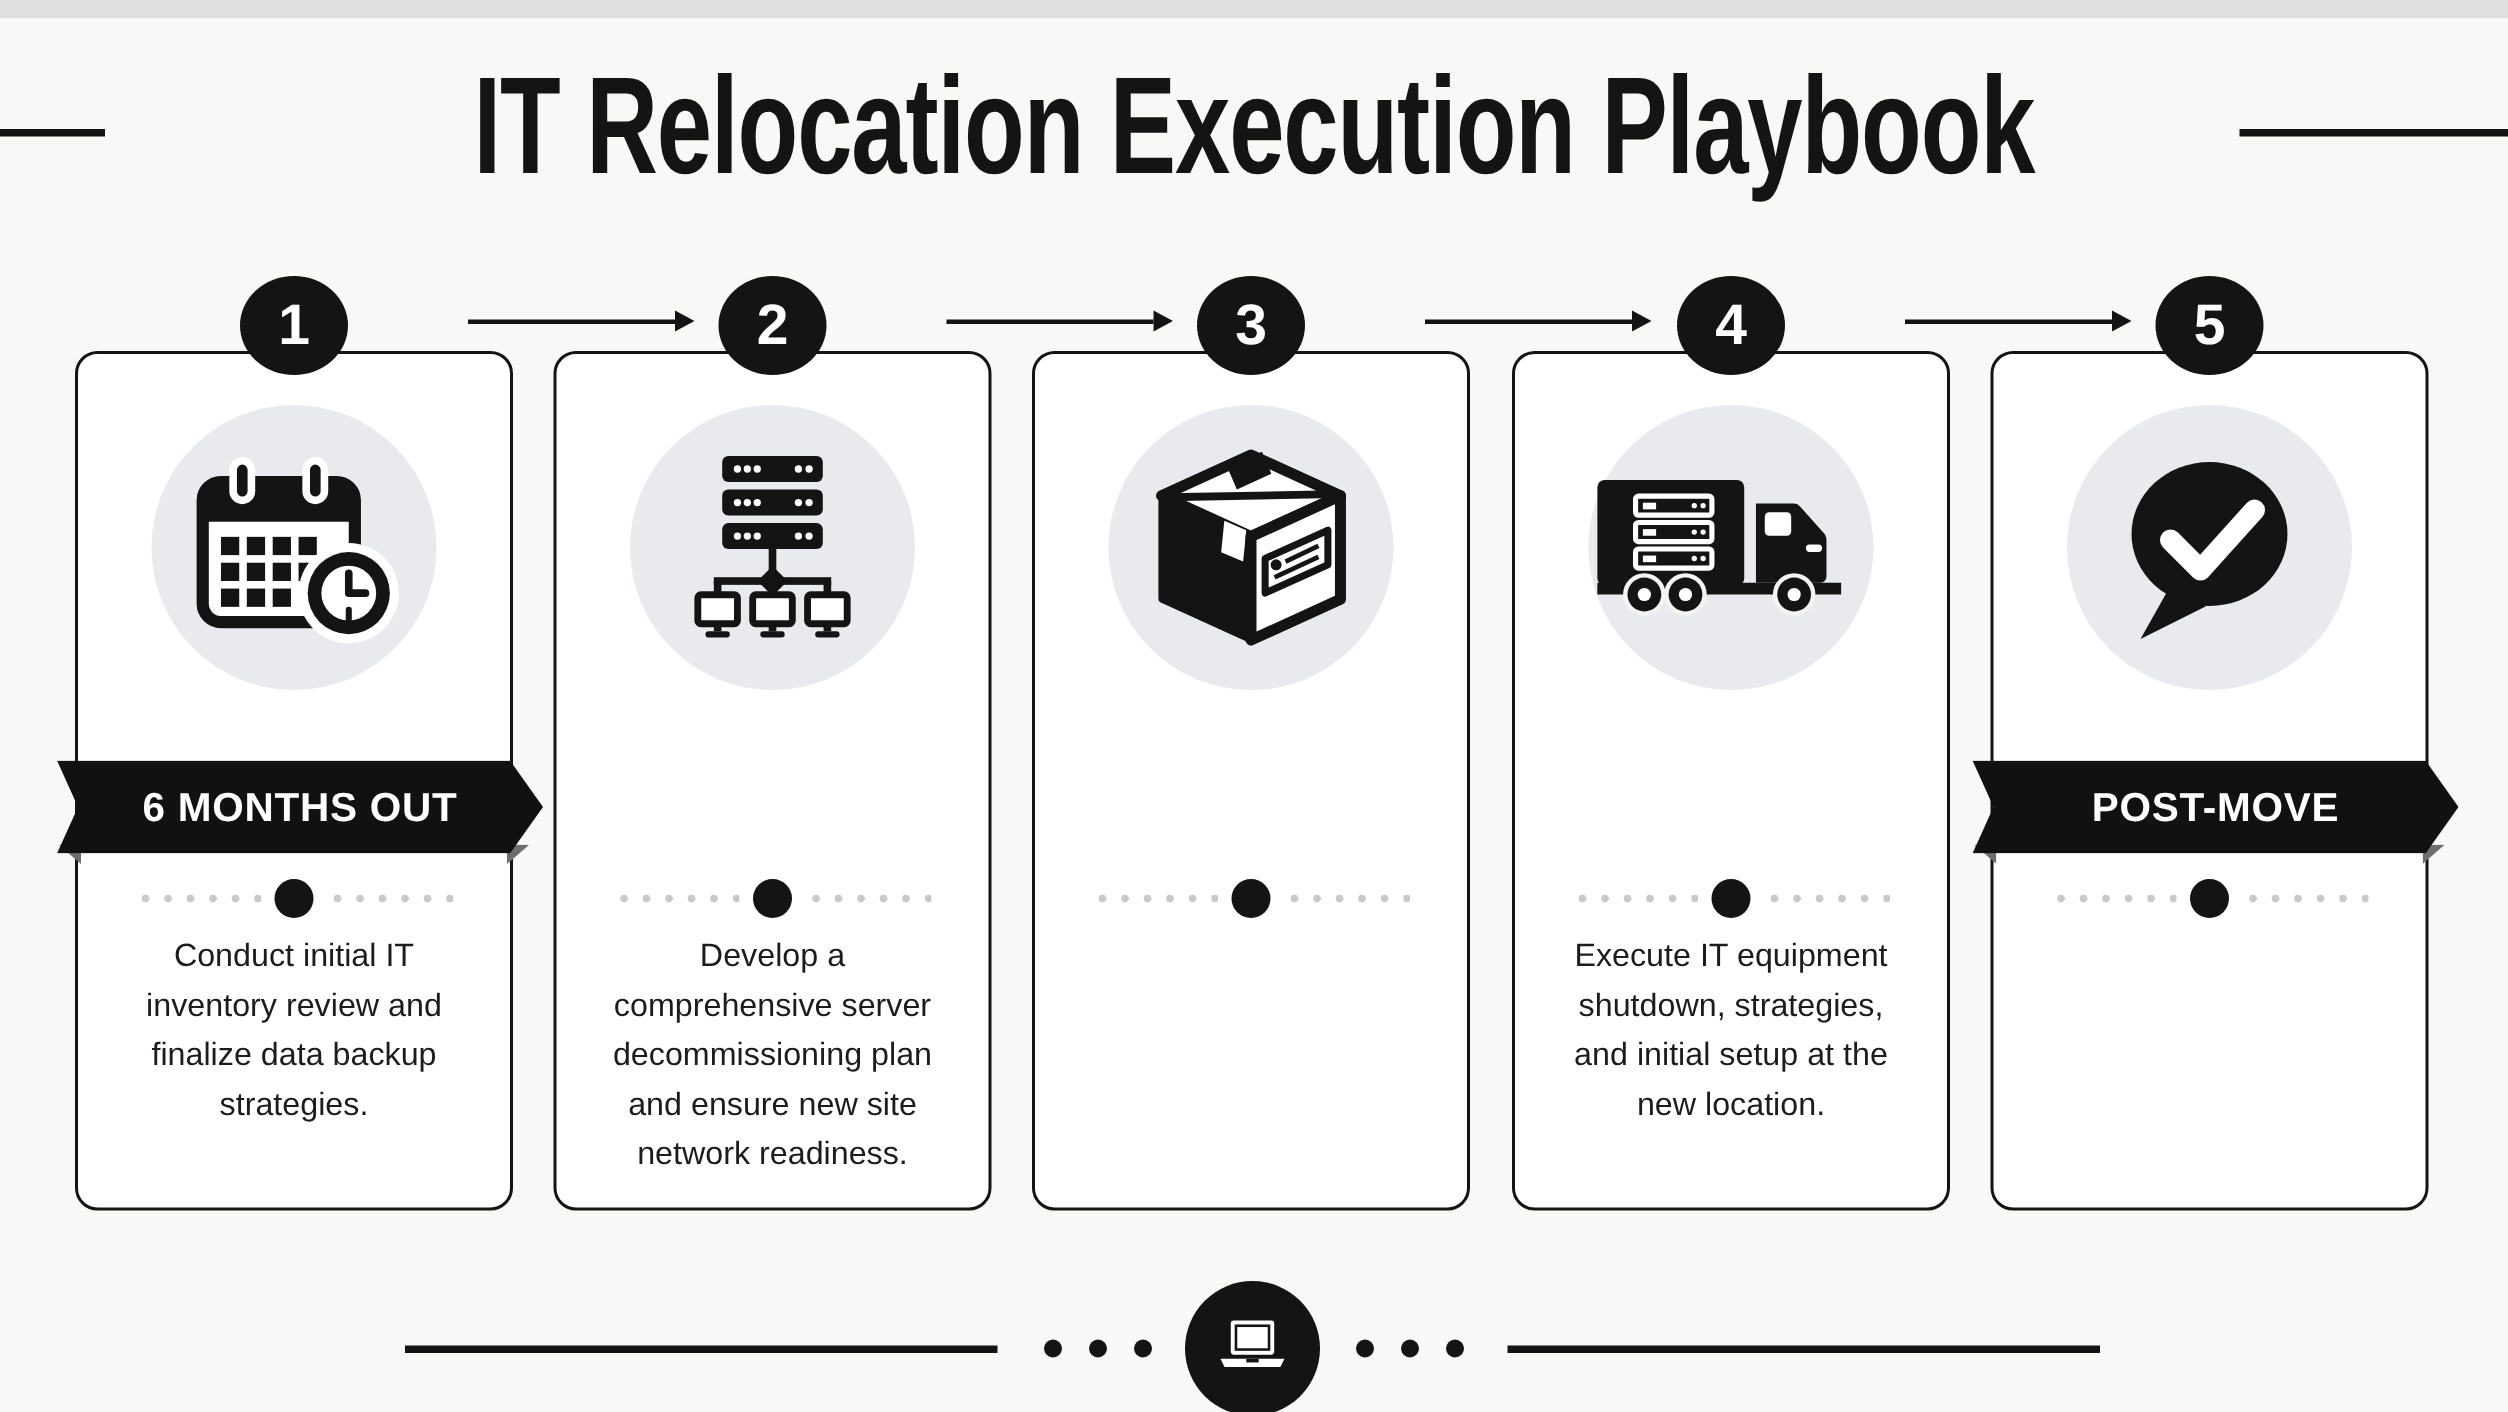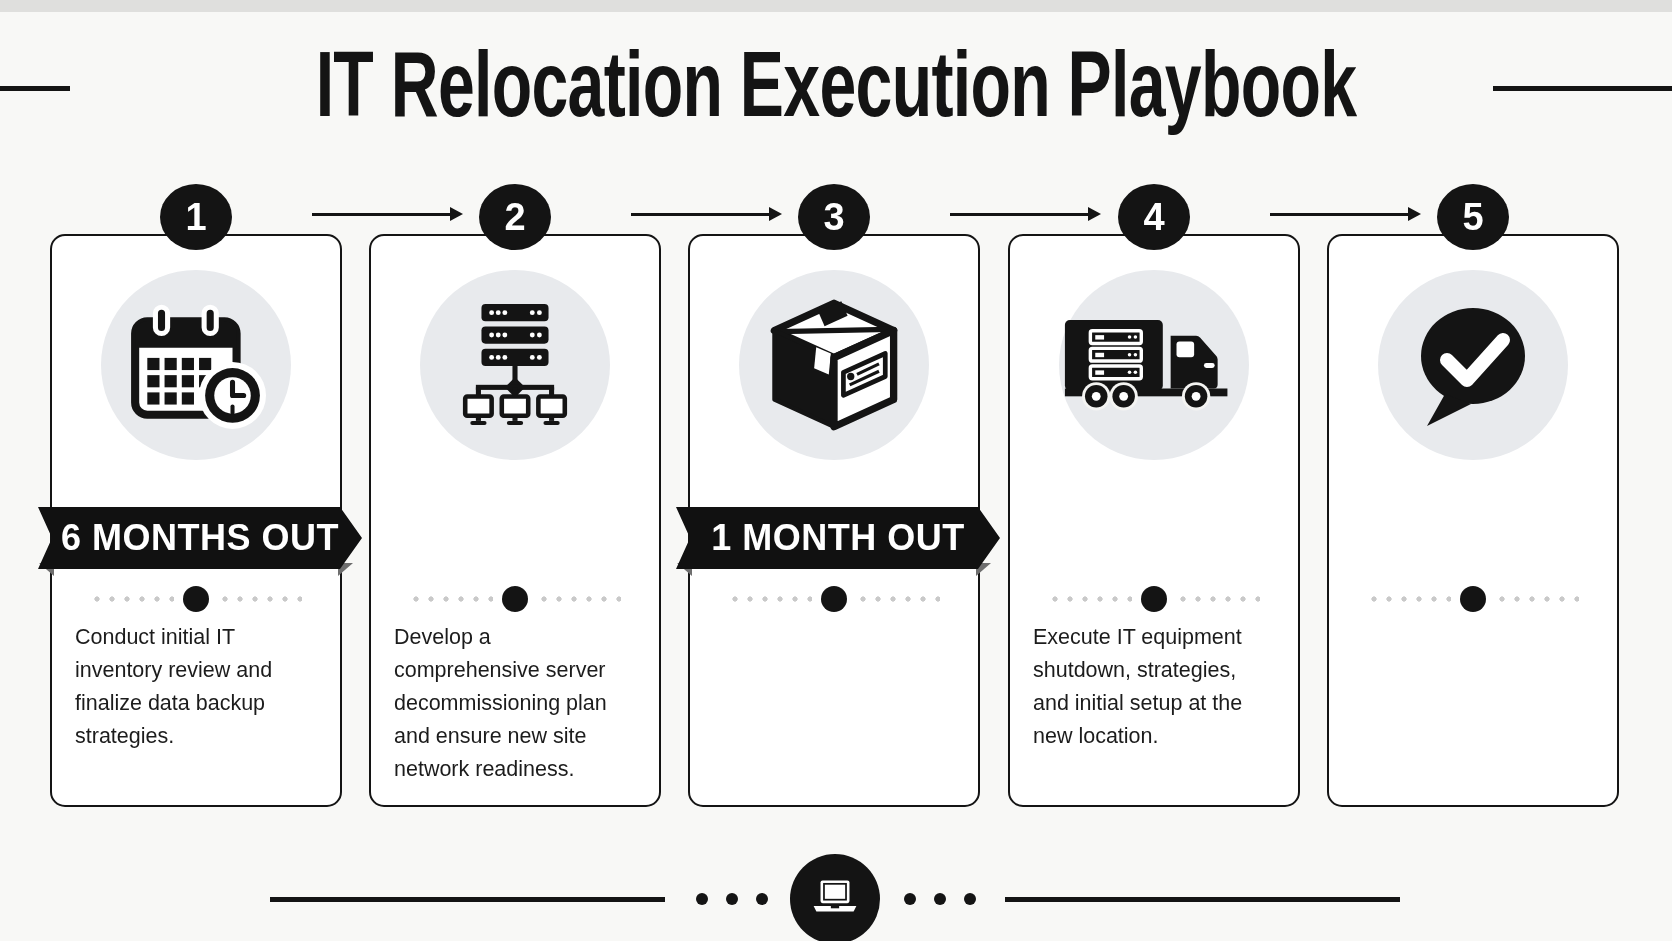--- a/index.html
+++ b/index.html
@@ -45,40 +45,40 @@
     display:flex; align-items:center; justify-content:center;
   }
   .icon-circle svg{overflow:visible;}
   
   .ribbon-wrap{position:absolute; top:271px; left:-14px; right:-22px; height:76px; z-index:2;}
   .ribbon{
     position:absolute; left:0; top:0; right:0; height:62px; z-index:2;
     background:var(--ribbon,#111111); color:#fff;
     clip-path:polygon(0 0, calc(100% - 22px) 0, 100% 50%, calc(100% - 22px) 100%, 0 100%, 14px 50%);
     display:flex; align-items:center; justify-content:center;
-    font-size:36px; font-weight:700; letter-spacing:.5px; white-space:nowrap;
+    font-size:27px; font-weight:700; letter-spacing:.5px; white-space:nowrap;
   }
   .fold{position:absolute; top:56px; width:15px; height:13px; background:#6e6e6e; z-index:1;}
   .fold.l{left:1px; clip-path:polygon(0 0,100% 0,100% 100%);}
   .fold.r{right:9px; clip-path:polygon(0 0,100% 0,0 100%);}
   
   .divider{
     position:absolute; top:350px; left:0; right:0; height:26px;
     display:flex; align-items:center; justify-content:center; gap:9px;
   }
   .dot-strip{
     width:84px; height:6px;
     background-image:radial-gradient(circle 2.6px at 7px 3px, var(--muted-dot,#c9c9c9) 2.4px, transparent 2.8px);
     background-size:15px 6px; background-repeat:repeat-x;
   }
   .big-dot{width:26px; height:26px; border-radius:50%; background:var(--ink,#141414);}
   
   .desc{
     position:absolute; top:385px; left:50%; transform:translateX(-50%);
-    width:242px; margin:0; 
+    width:242px; margin:0; text-align:center;
     font-size:21.5px; line-height:33px; color:#1c1c1c;
   }
   
   .footer-rule{position:absolute; top:885px; height:4.5px; background:var(--ink,#141414);}
   .footer-rule.left{left:270px; width:395px;}
   .footer-rule.right{left:1005px; width:395px;}
   .footer-dot{position:absolute; top:881px; width:12px; height:12px; border-radius:50%; background:var(--ink,#141414);}
   .footer-circle{
     position:absolute; top:842px; left:790px; width:90px; height:90px; border-radius:50%;
     background:var(--ink,#141414); display:flex; align-items:center; justify-content:center;
@@ -203,25 +203,20 @@
         <polygon points="50,14 72,4 78,18 56,28" fill="#141414"></polygon>
         <polygon points="8,32 65,58 65,124 8,98" fill="#141414" stroke="#141414" stroke-width="4" stroke-linejoin="round"></polygon>
         <polygon points="48,48 62,54 60,74 46,68" fill="#fff"></polygon>
         <polygon points="65,58 122,32 122,98 65,124" fill="#fff" stroke="#141414" stroke-width="7" stroke-linejoin="round"></polygon>
         <polygon points="74,72 114,54 114,76 74,94" fill="#fff" stroke="#141414" stroke-width="4.5" stroke-linejoin="round"></polygon>
         <circle cx="81" cy="76" r="3.5" fill="#141414"></circle>
         <path d="M87 74 L108 64" stroke="#141414" stroke-width="3"></path>
         <path d="M80 84 L108 71" stroke="#141414" stroke-width="3"></path>
       </svg>
     </div>
-    <div class="ribbon-wrap">
-      <div class="fold l"></div>
-      <div class="fold r"></div>
-      <div class="ribbon">1 MONTH OUT</div>
-    </div>
     <div class="divider">
       <span class="dot-strip"></span>
       <span class="big-dot"></span>
       <span class="dot-strip"></span>
     </div>
   </section>
 
   <section class="card" style="left:1008px;">
     <div class="badge">4</div>
     <div class="icon-circle">
@@ -269,20 +264,25 @@
   </section>
 
   <section class="card" style="left:1327px;">
     <div class="badge">5</div>
     <div class="icon-circle">
       <svg width="140" height="132" viewBox="0 0 140 130">
         <ellipse cx="70" cy="56" rx="52" ry="48" fill="#141414"></ellipse>
         <polygon points="42,94 24,126 68,104" fill="#141414"></polygon>
         <path d="M44 60 L64 80 L100 40" fill="none" stroke="#fff" stroke-width="14" stroke-linecap="round" stroke-linejoin="round"></path>
       </svg>
+    </div>
+    <div class="ribbon-wrap">
+      <div class="fold l"></div>
+      <div class="fold r"></div>
+      <div class="ribbon">POST-MOVE</div>
     </div>
     <div class="divider">
       <span class="dot-strip"></span>
       <span class="big-dot"></span>
       <span class="dot-strip"></span>
     </div>
   </section>
 
   <div class="footer-rule left"></div>
   <div class="footer-rule right"></div>

